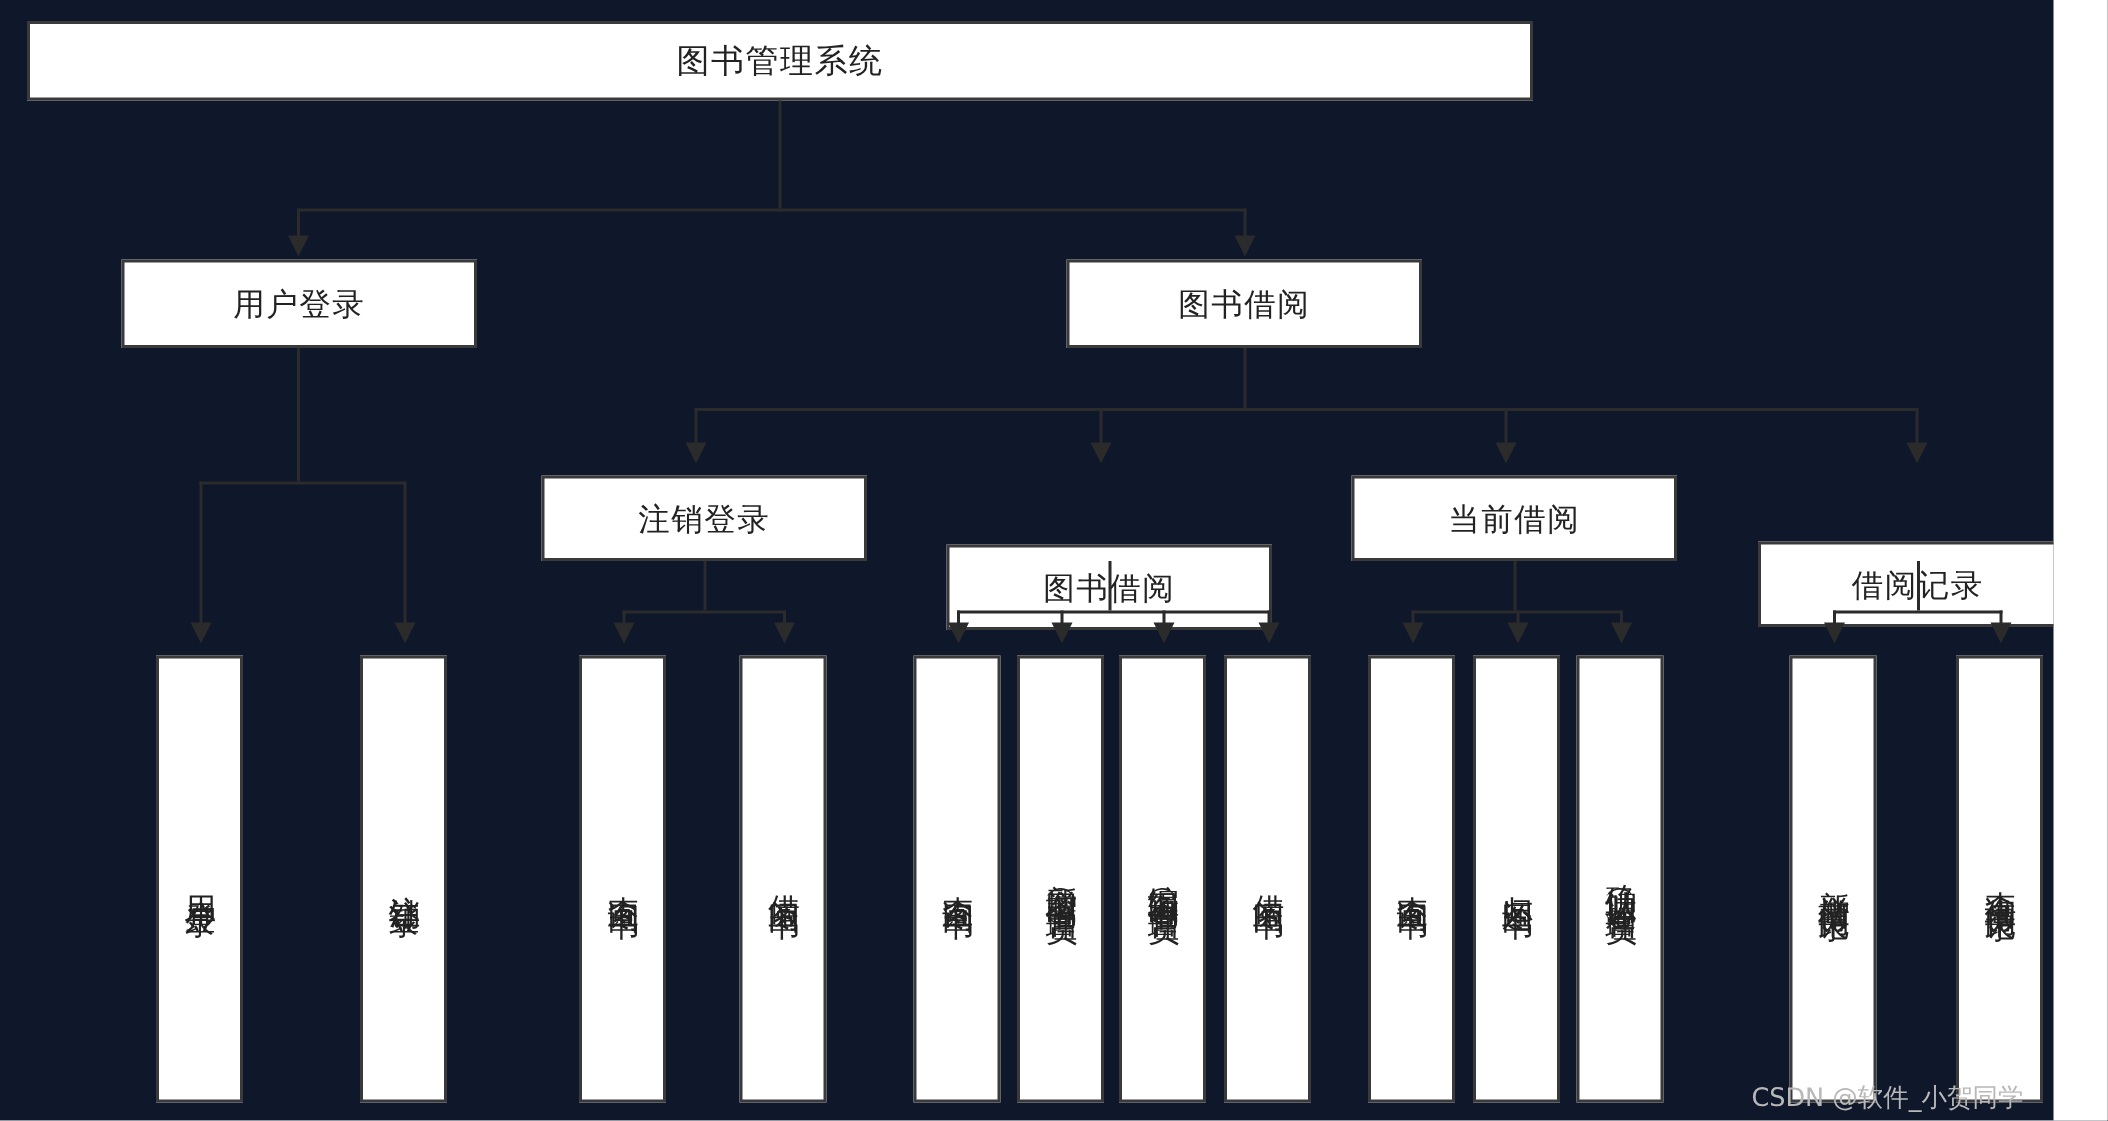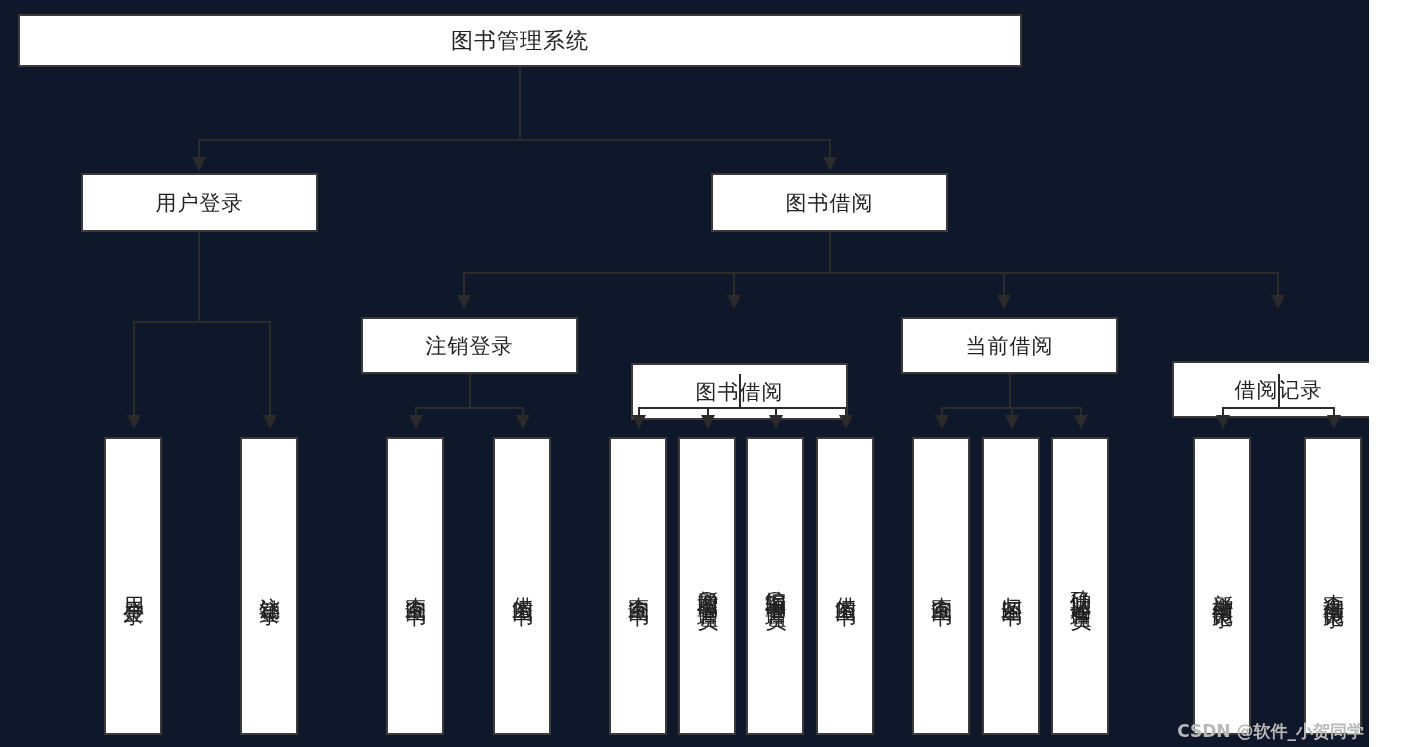--- a/index.html
+++ b/index.html
@@ -76,27 +76,26 @@
     position: absolute;
     width: 0;
     height: 0;
     border-left: 7px solid transparent;
     border-right: 7px solid transparent;
     border-top: 14px solid #2b2b2b;
   }
   
   .watermark {
     position: absolute;
-    right: 5px;
+    right: 20px;
     bottom: 4px;
     font-size: 17px;
     color: #b8b8b8;
     white-space: nowrap;
     pointer-events: none;
-    font-weight: bold;
   }
 </style>
 </head>
 <body>
 
 <div id="canvas">
 
   <div class="node root">
     <span class="node-label">图书管理系统</span>
   </div>

